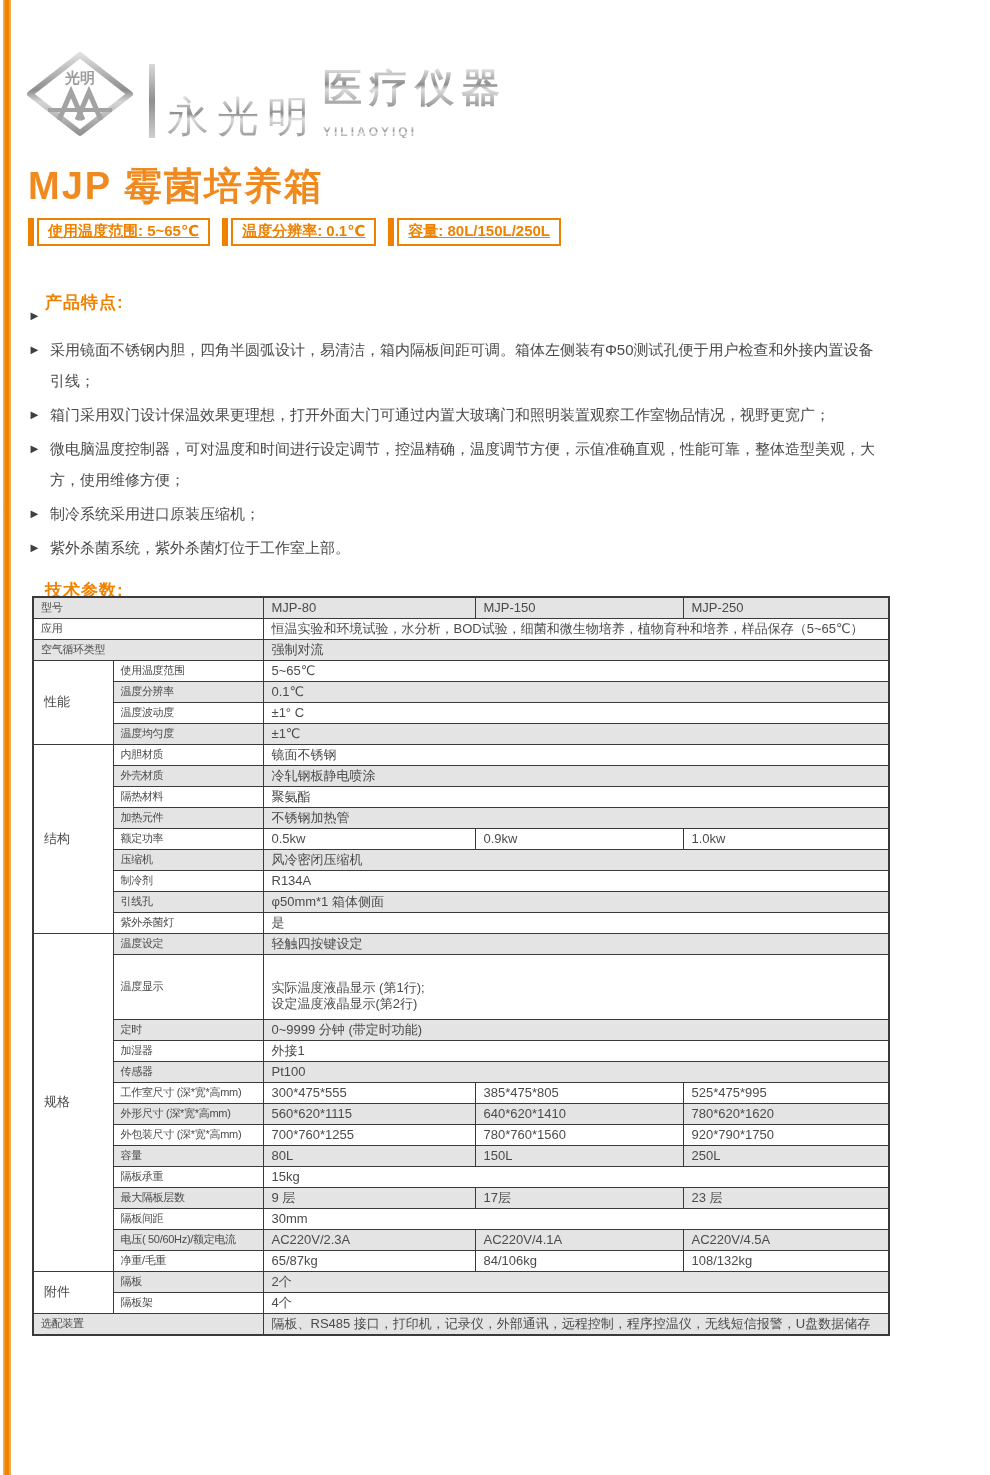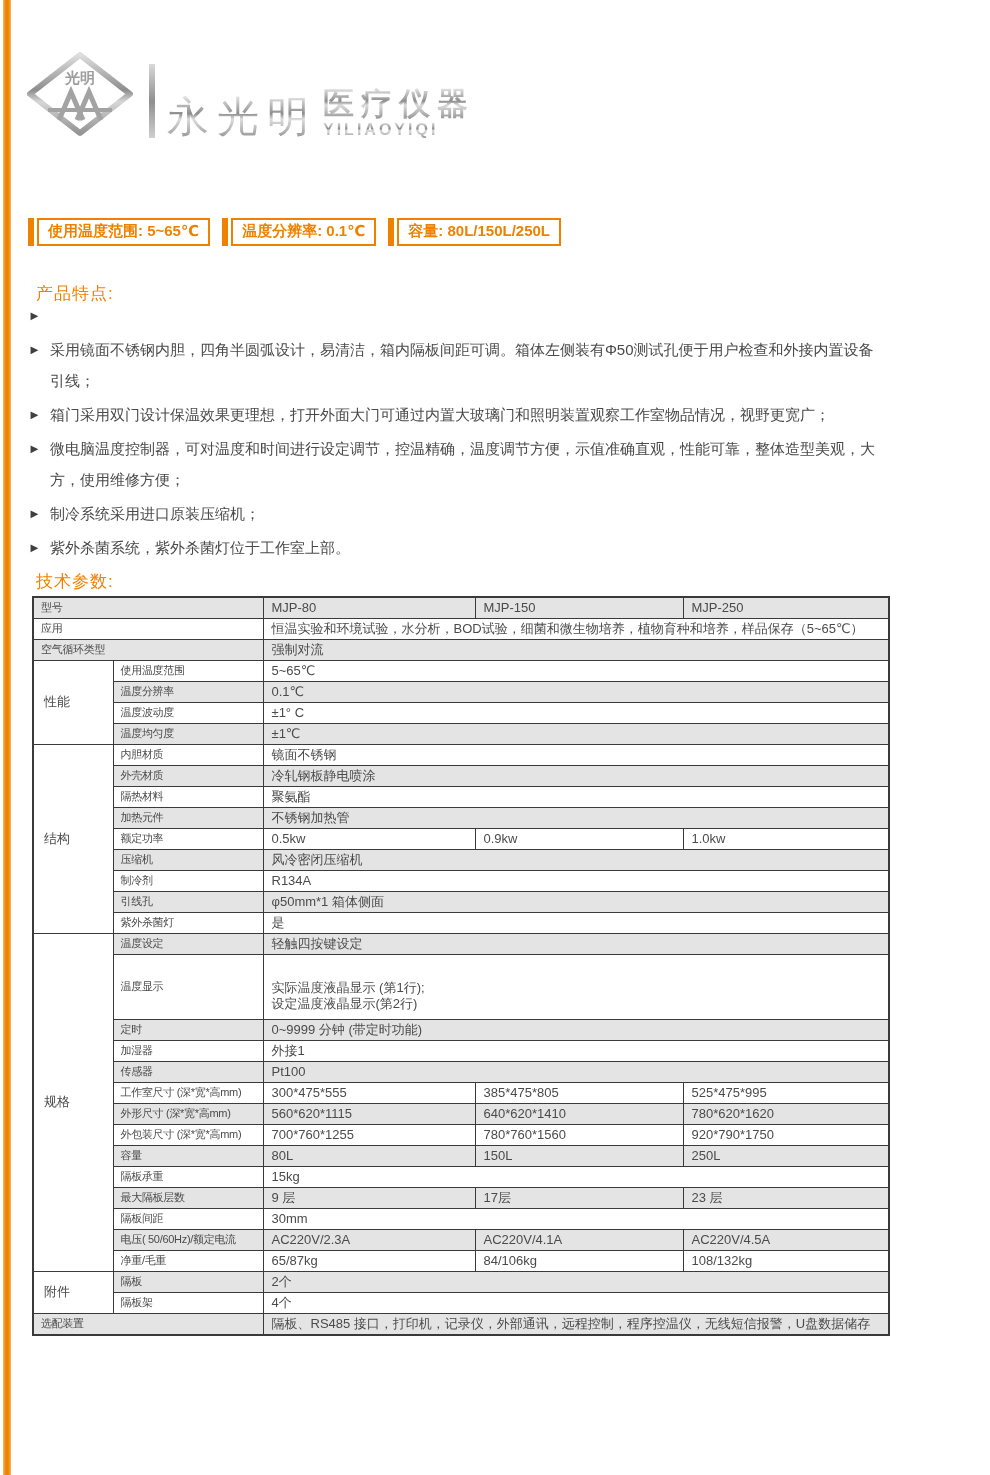--- a/index.html
+++ b/index.html
@@ -8,32 +8,32 @@
   .leftbar{position:absolute;left:3px;top:0;width:8px;height:1475px;
         background:linear-gradient(90deg,#f8b55e 0%,#ee8200 35%,#ee8200 65%,#f8b55e 100%);}
   
   .logo-row{position:absolute;left:25px;top:50px;display:flex;align-items:flex-end;}
   .silver{background:linear-gradient(180deg,#e6e6e6 0%,#8d8d8d 42%,#dcdcdc 55%,#969696 100%);
         -webkit-background-clip:text;background-clip:text;color:transparent;}
   .logo-sep{width:6px;height:74px;margin:6px 12px 0 14px;
         background:linear-gradient(180deg,#d9d9d9,#8f8f8f 50%,#cfcfcf);}
   .brand-big{font-size:42px;font-weight:normal;letter-spacing:8px;line-height:1;margin-top:8px;}
   .brand-side{margin-left:6px;margin-top:12px;}
-  .brand-sub{font-size:31px;font-weight:bold;letter-spacing:7px;line-height:1;}
-  .brand-latin{font-size:16px;font-weight:bold;letter-spacing:3px;line-height:1;margin-top:3px;}
+  .brand-sub{font-size:39px;font-weight:bold;letter-spacing:7px;line-height:1;}
+  .brand-latin{font-size:12px;font-weight:bold;letter-spacing:3px;line-height:1;margin-top:19px;}
   
   .title{position:absolute;left:28px;top:164px;margin:0;font-size:38px;font-weight:bold;
         color:#f18a1e;letter-spacing:2px;line-height:1.2;}
   .badges{position:absolute;left:28px;top:218px;display:flex;gap:12px;}
   .badge{display:flex;align-items:stretch;}
   .badge-bar{width:6px;background:#ee8200;margin-right:3px;}
   .badge-box{border:2px solid #ee8200;color:#ee8200;font-size:15px;font-weight:bold;
-        padding:2px 9px 3px;white-space:nowrap;}
-  
-  .sec-h{position:absolute;left:28px;margin:8px;font-size:17px;font-weight:normal;color:#f08200;letter-spacing:1px;}
+        padding:2px 9px 3px;white-space:nowrap;text-decoration:underline;}
+  
+  .sec-h{position:absolute;left:28px;margin:17px;font-size:17px;font-weight:bold;color:#f08200;letter-spacing:1px;}
   .feat-h{top:274px;}
   .spec-h{top:562px;}
   
   .features{position:absolute;left:28px;top:300px;width:858px;}
   .feature{display:flex;margin-bottom:3px;}
   .arrow{color:#3f3f3f;font-size:13px;line-height:31px;margin-right:9px;flex:0 0 auto;}
   .ftext{font-size:15px;line-height:31px;color:#4a4a4a;}
   
   .spec{position:absolute;left:32px;top:596px;width:856px;border-collapse:collapse;
         table-layout:fixed;font-size:13px;color:#4b4b4b;border:2px solid #3a3a3a;}
@@ -71,20 +71,21 @@
       </g>
     </svg>
     <div class="logo-sep"></div>
     <div class="brand-big silver">永光明</div>
     <div class="brand-side">
       <div class="brand-sub silver">医疗仪器</div>
       <div class="brand-latin silver">YILIAOYIQI</div>
     </div>
   </header>
 
+  <h1 class="title">MJP 霉菌培养箱</h1>
 
   <div class="badges">
     <div class="badge">
       <span class="badge-bar"></span>
       <span class="badge-box">使用温度范围: 5~65℃</span>
     </div>
     <div class="badge">
       <span class="badge-bar"></span>
       <span class="badge-box">温度分辨率: 0.1℃</span>
     </div>

